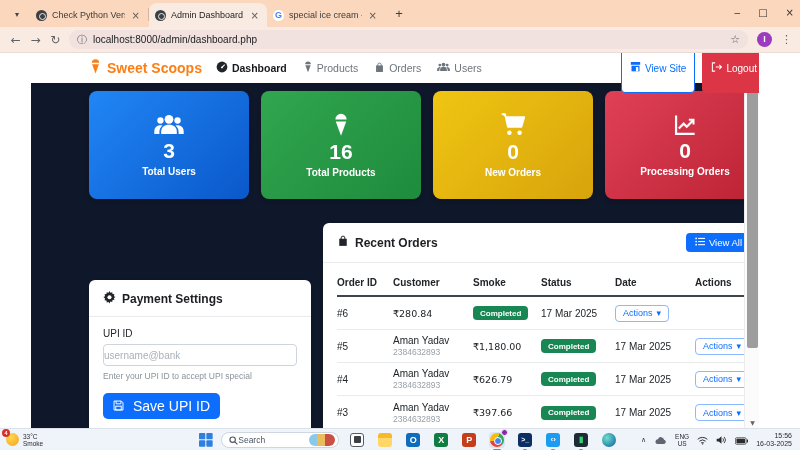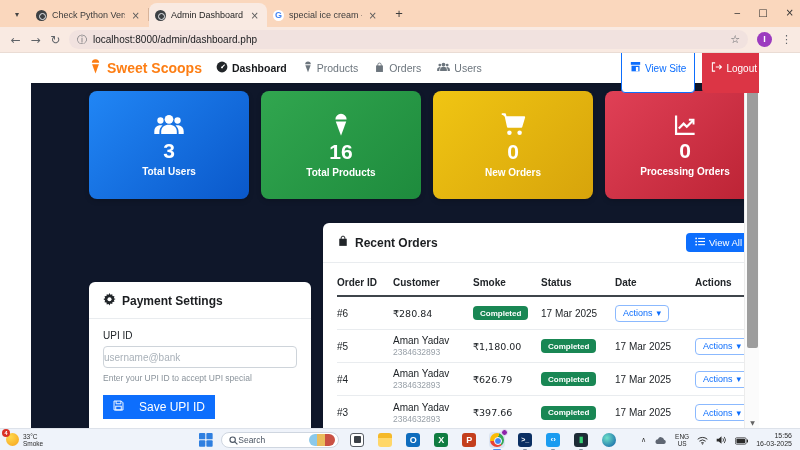--- a/index.html
+++ b/index.html
@@ -65,21 +65,21 @@
   
   .bottom-row { display:flex; gap:12px; margin-top:24px; align-items:flex-end; }
   .card { background:#fff; border-radius:6px; box-shadow:0 1px 3px rgba(0,0,0,.1); }
   .payment-card { width:224px; }
   .card-header { display:flex; align-items:center; gap:6px; padding:11px 14px 9px; border-bottom:1px solid #e9ecef; font-size:12px; font-weight:bold; color:#1c1e21; }
   .payment-body { padding:11px 14px 14px; }
   .field-label { font-size:10px; color:#212529; margin-bottom:5px; }
   .upi-input { width:100%; height:22px; border:1px solid #ced4da; border-radius:4px; padding:0 0; font-size:10px; font-family:inherit; color:#212529; background:#fff; }
   .upi-input::placeholder { color:#a9b1b9; }
   .helper-text { font-size:8.5px; color:#8a939b; margin-top:5px; }
-  .btn-blue { display:inline-flex; align-items:center; gap:15px; border:none; background:#0d6efd; color:#fff; font-size:12px; padding:5px 10px; border-radius:0; margin-top:12px; cursor:pointer; font-family:inherit; }
+  .btn-blue { display:inline-flex; align-items:center; gap:9px; border:none; background:#0d6efd; color:#fff; font-size:14px; padding:5px 10px; border-radius:5px; margin-top:12px; cursor:pointer; font-family:inherit; }
 
   .orders-card { flex:1; min-height:210px; }
   .orders-header { display:flex; align-items:center; padding:10px 14px; border-bottom:1px solid #e9ecef; }
   .orders-title { display:flex; align-items:center; gap:6px; font-size:12px; font-weight:bold; color:#1c1e21; }
   .btn-view-all { margin-left:auto; display:flex; align-items:center; gap:4px; border:none; background:#0d6efd; color:#fff; font-size:9.5px; padding:4px 9px; border-radius:4px; cursor:pointer; font-family:inherit; }
 
   .orders-table { padding:6px 14px 0; }
   .t-row { display:grid; grid-template-columns:56px 80px 68px 74px 80px 56px; align-items:center; }
   .t-head { padding:8px 0 7px; border-bottom:2px solid #3f454b; font-size:10px; font-weight:bold; color:#212529; }
   .t-body-row { border-bottom:1px solid #e9ecef; padding:5px 0; min-height:33px; font-size:10px; color:#212529; }

